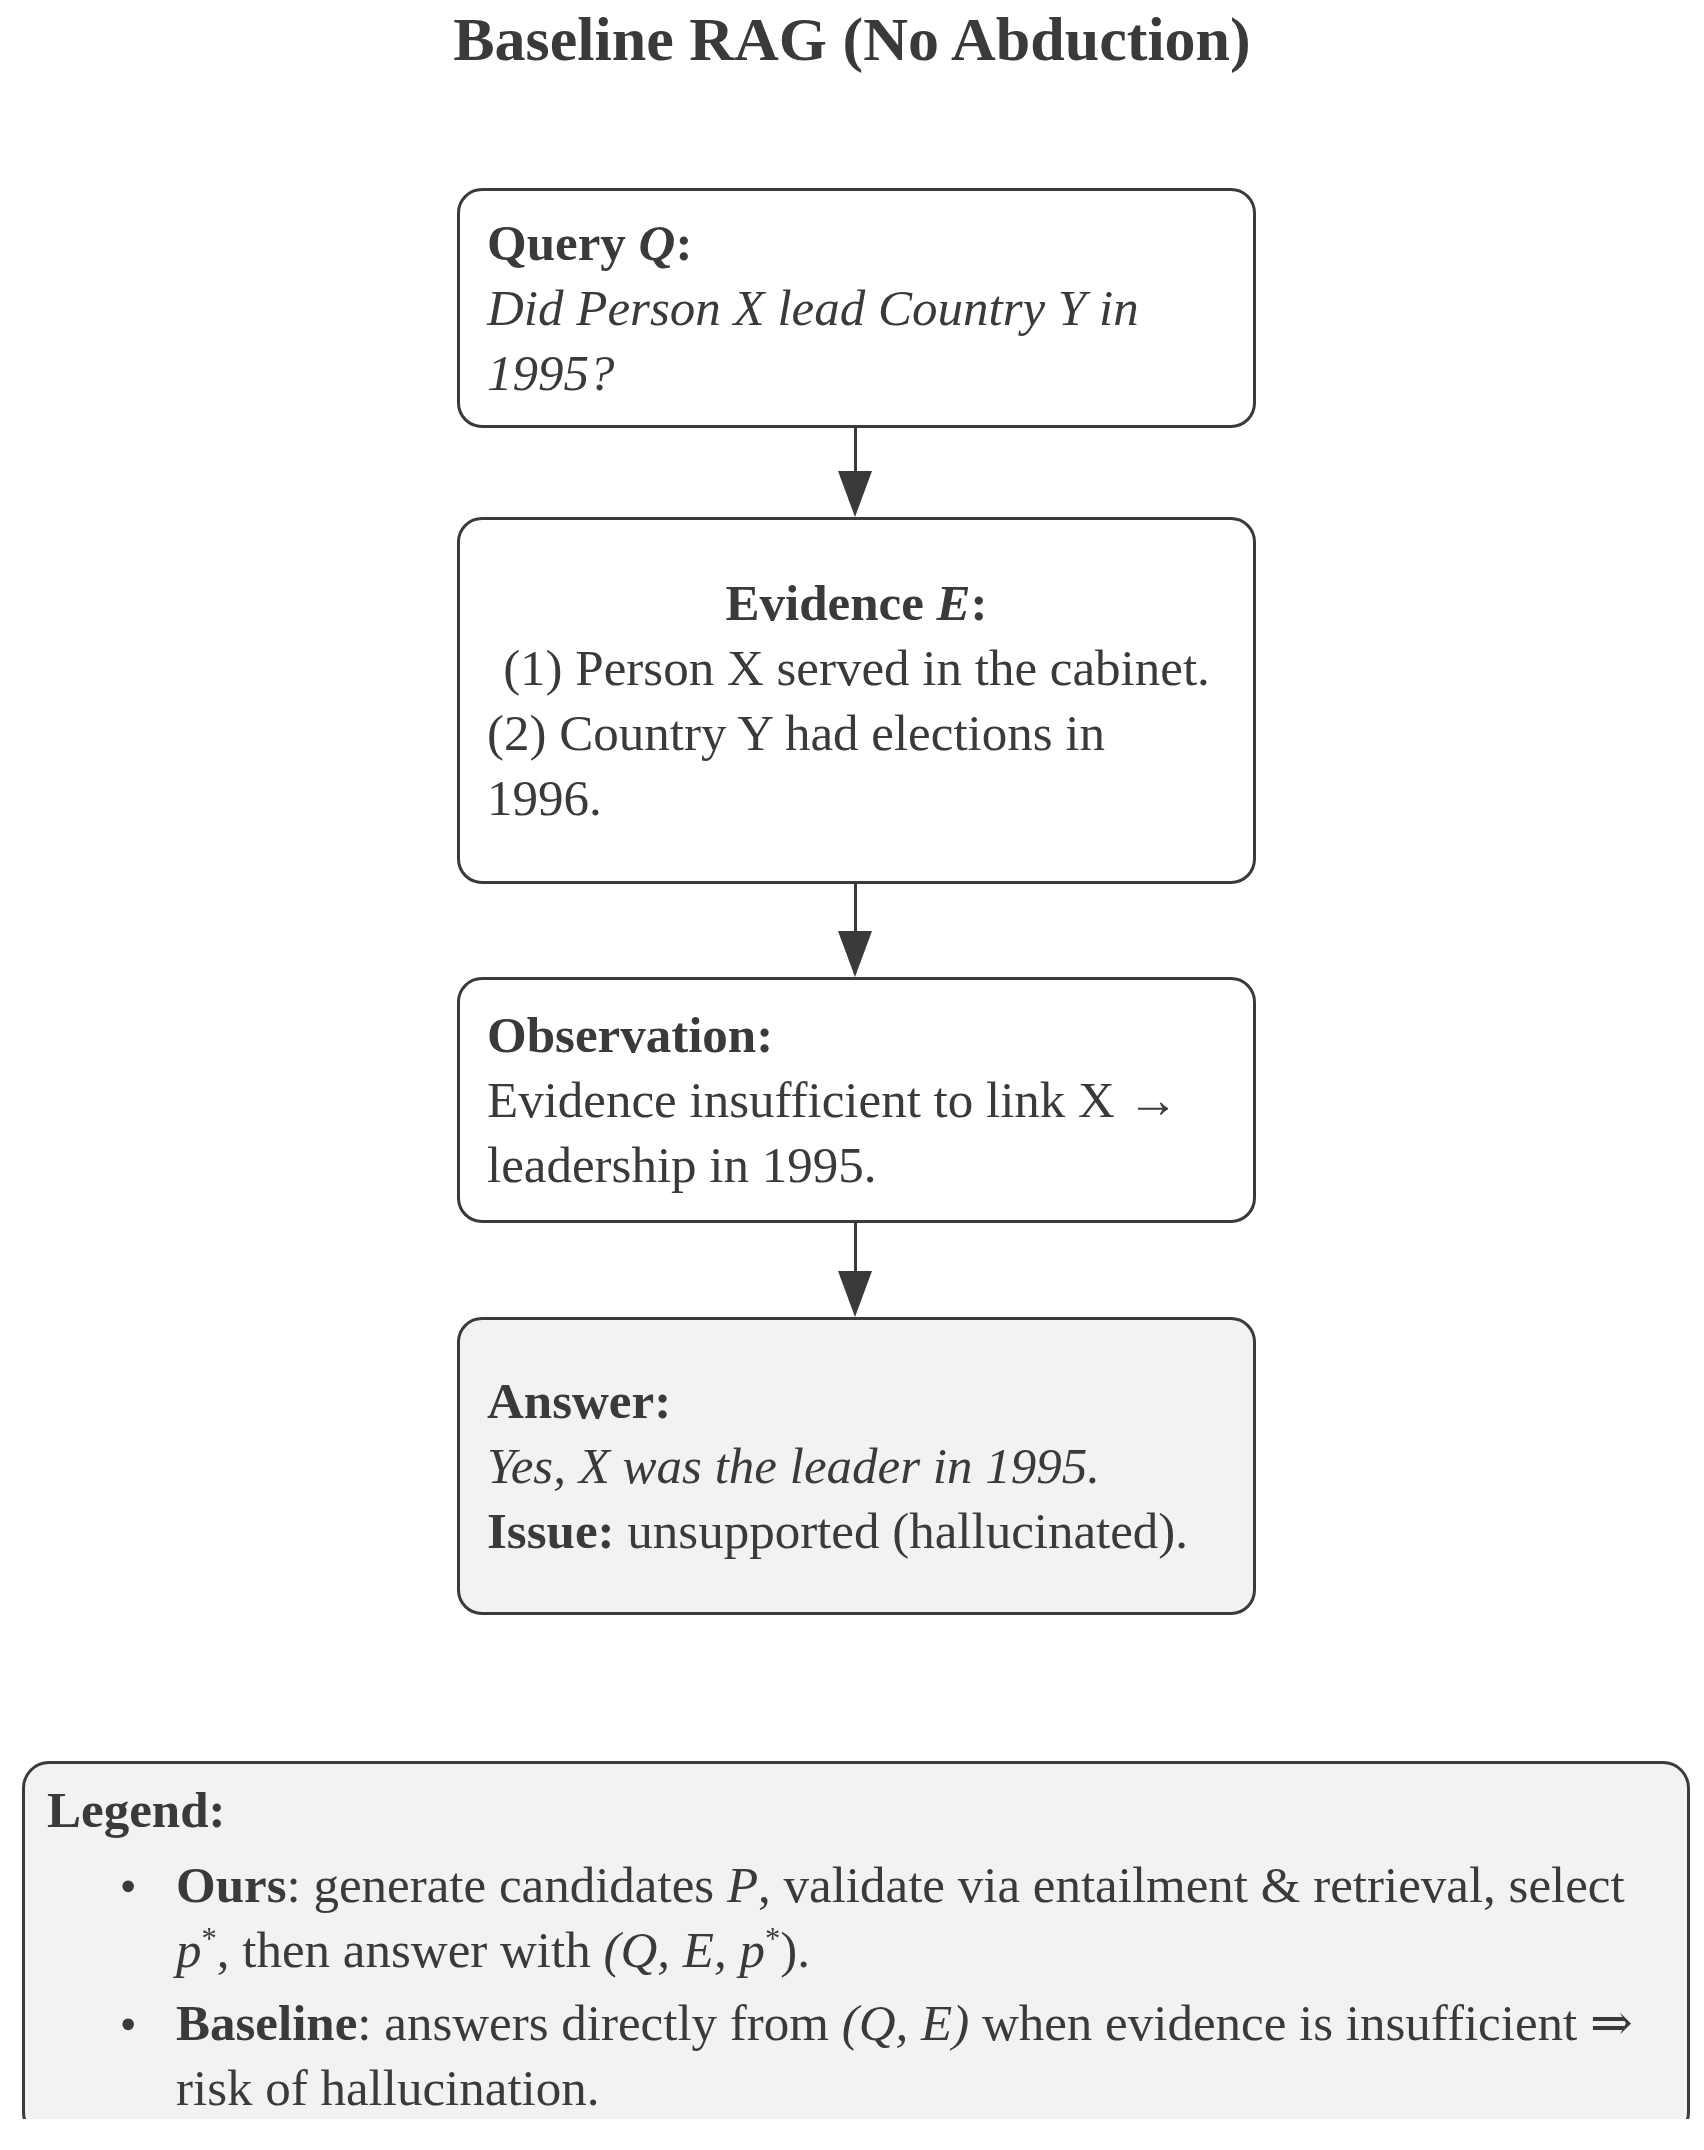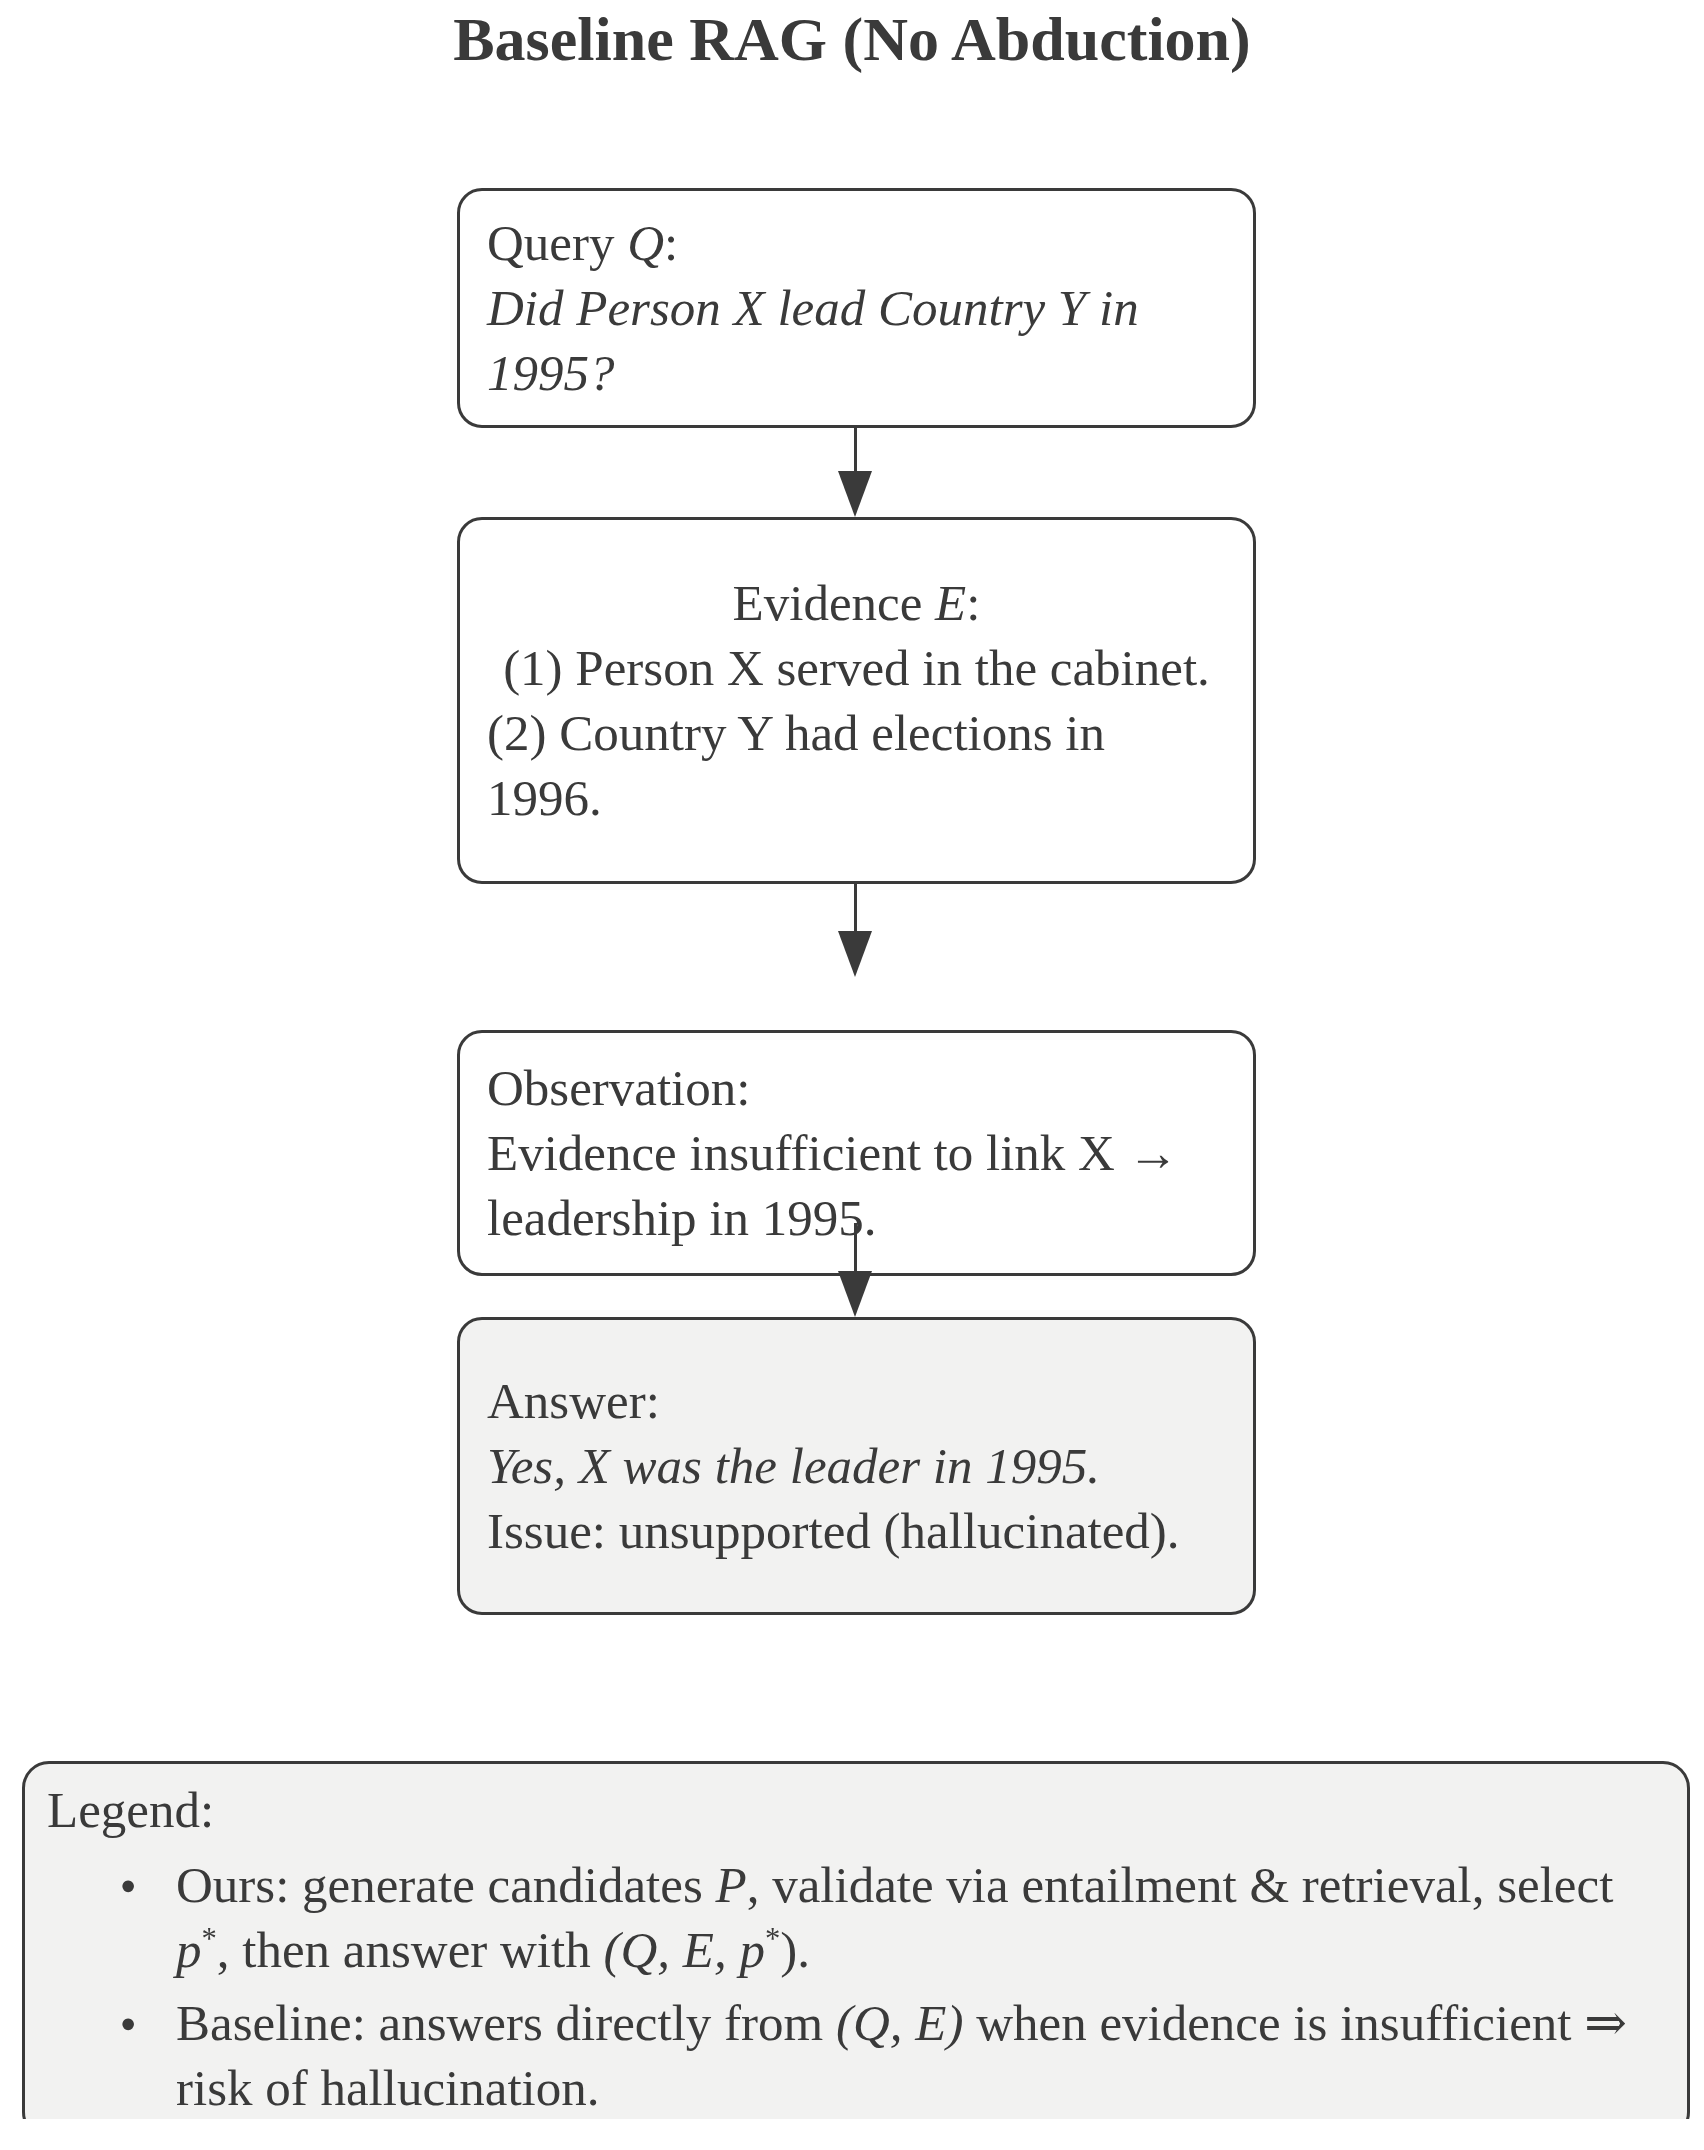--- a/index.html
+++ b/index.html
@@ -33,23 +33,23 @@
     border-radius: 25px;
     background: var(--box-bg, #ffffff);
     padding: 0 27px;
     display: flex;
     flex-direction: column;
     justify-content: center;
   }
   .box.shaded { background: var(--shade, #f2f2f1); }
   #query-box        { top: 188px;  height: 240px; }
   #evidence-box     { top: 517px; height: 367px; align-items: center; }
-  #observation-box  { top: 1030px; height: 246px; }
+  #observation-box  { top: 977px; height: 246px; }
   #answer-box       { top: 1317px; height: 298px; }
-  .b  { font-weight: normal; }
+  .b  { font-weight: bold; }
   .it { font-style: italic; }
   .mi { font-style: italic; }
   .sym { font-style: normal; }
   .sup { font-size: 60%; vertical-align: super; line-height: 0; }
 
   .arrow { position: absolute; left: 838px; width: 35px; }
   #flow-arrow-1 { top: 428px;  height: 89px; }
   #flow-arrow-2 { top: 884px; height: 93px; }
   #flow-arrow-3 { top: 1223px; height: 94px; }
   .arrow .shaft {

